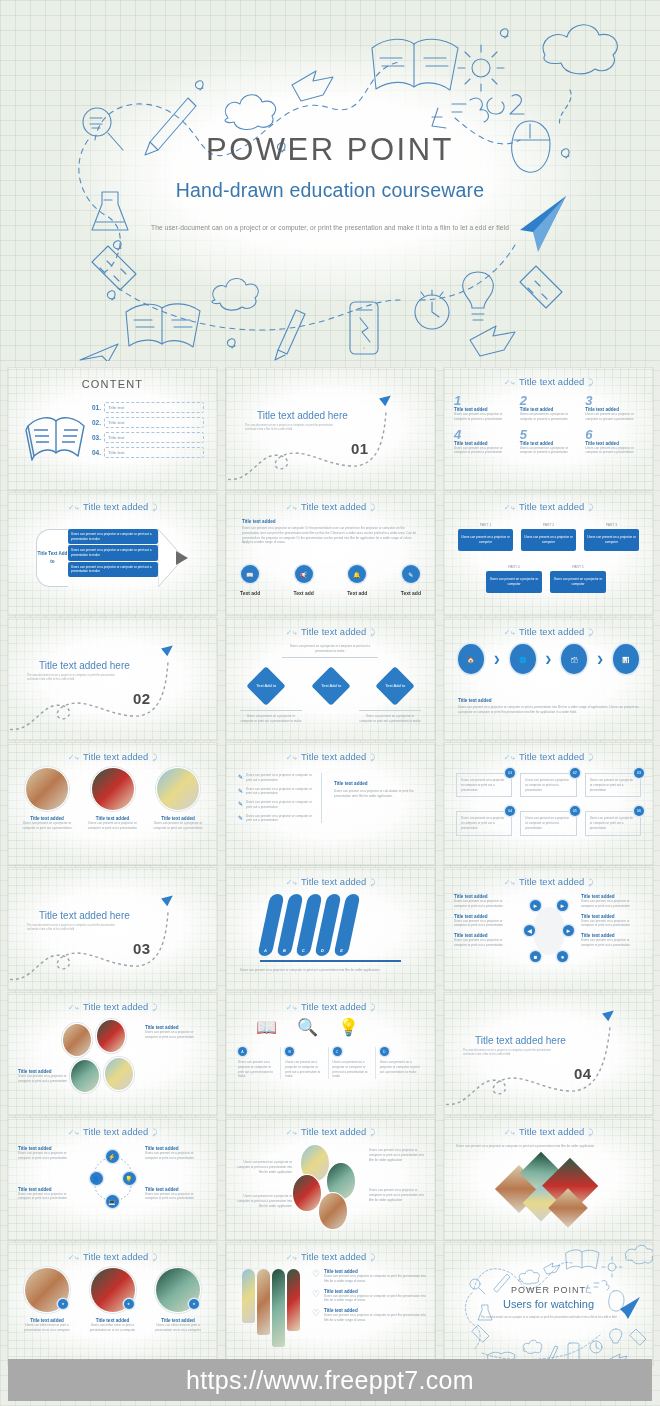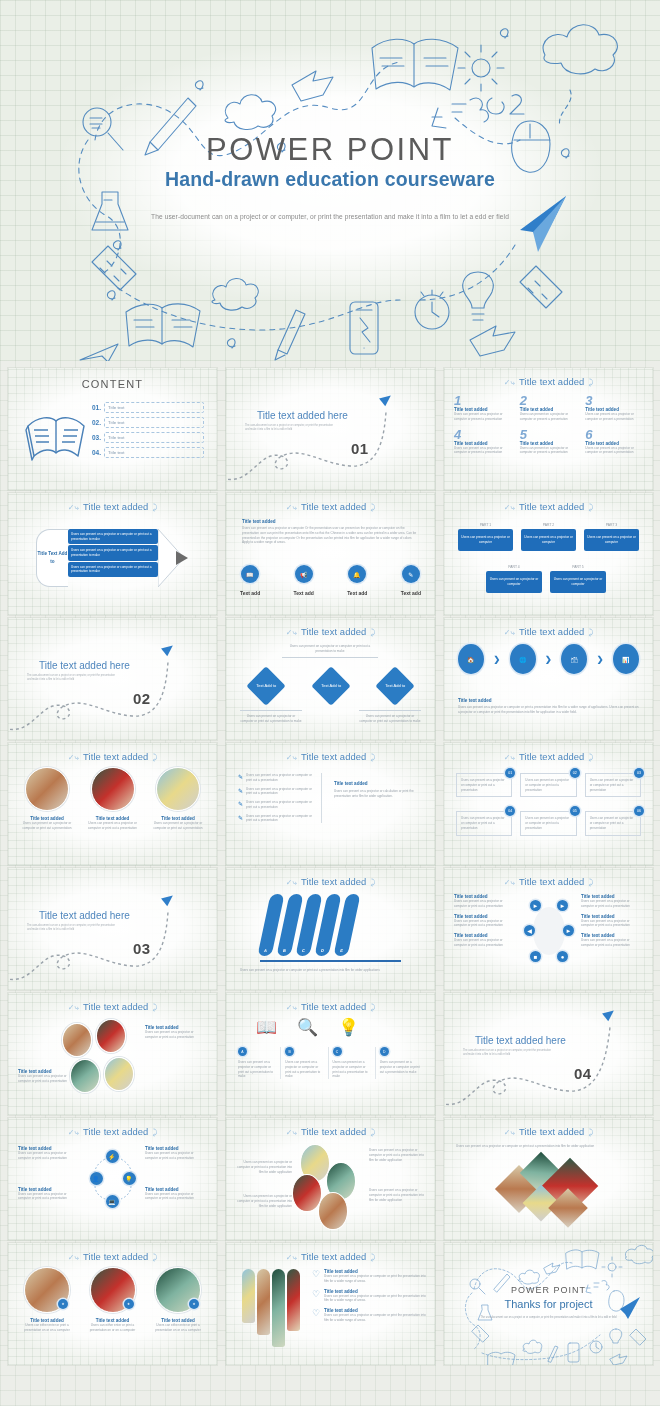--- a/index.html
+++ b/index.html
@@ -31,21 +31,21 @@
   }
   .hero .doodles { position: absolute; inset: 0; }
   .hero-text {
     position: absolute; left: 0; right: 0; top: 132px;
     text-align: center; z-index: 5;
   }
   .hero-title {
     font-size: 31px; letter-spacing: 2.5px; color: #5b5b5b; font-weight: 400;
   }
   .hero-sub {
-    margin-top: 0; font-size: 19.5px; color: #3a77ad; font-weight: 700;
+    margin-top: 11px; font-size: 19.5px; color: #3a77ad; font-weight: 400;
     letter-spacing: .2px;
   }
   .hero-desc {
     margin-top: 20px; font-size: 6.6px; color: #8a8a8a; line-height: 1.75;
     letter-spacing: .1px;
   }
 
   
   .grid {
     position: absolute; top: 368px; left: 8px;
@@ -803,21 +803,24 @@
           <path d="M172,86 c-5,0 -7,4 -6,8 c1,3 3,3 3,6 h5 c0,-3 2,-3 3,-6 c2,-4 0,-8 -5,-8 z"></path>
           <path d="M186,92 l6,-6 l10,10 l-6,6 z"></path>
           <path d="M166,116 l10,-5 l-1,4 l8,-2 l-4,7 l-9,2 z"></path>
         </g>
         <g>
           <path d="M176,66 L196,54 L184,76 L181,71 Z" fill="#2f7ec9"></path>
         </g>
       </svg>
       <div style="position:absolute;left:0;right:0;top:42px;text-align:center">
         <div style="font-size:9px;color:#5b5b5b;letter-spacing:1px">POWER POINT</div>
-        <div style="font-size:11px;color:#3a77ad;margin-top:3px">Thanks for project</div>
+        <div style="font-size:11px;color:#3a77ad;margin-top:3px">Users for watching</div>
         <div style="font-size:2.6px;color:#9aa3ab;margin-top:6px;line-height:1.7">The user-document can on a project or or computer, or print the presentation and make it into a film to let a edd er field</div>
       </div>
     </div>
 
   </div>
 
+  <div class="footer">
+    <span>https://www.freeppt7.com</span>
+  </div>
 
 </div>
 
 </body></html>

